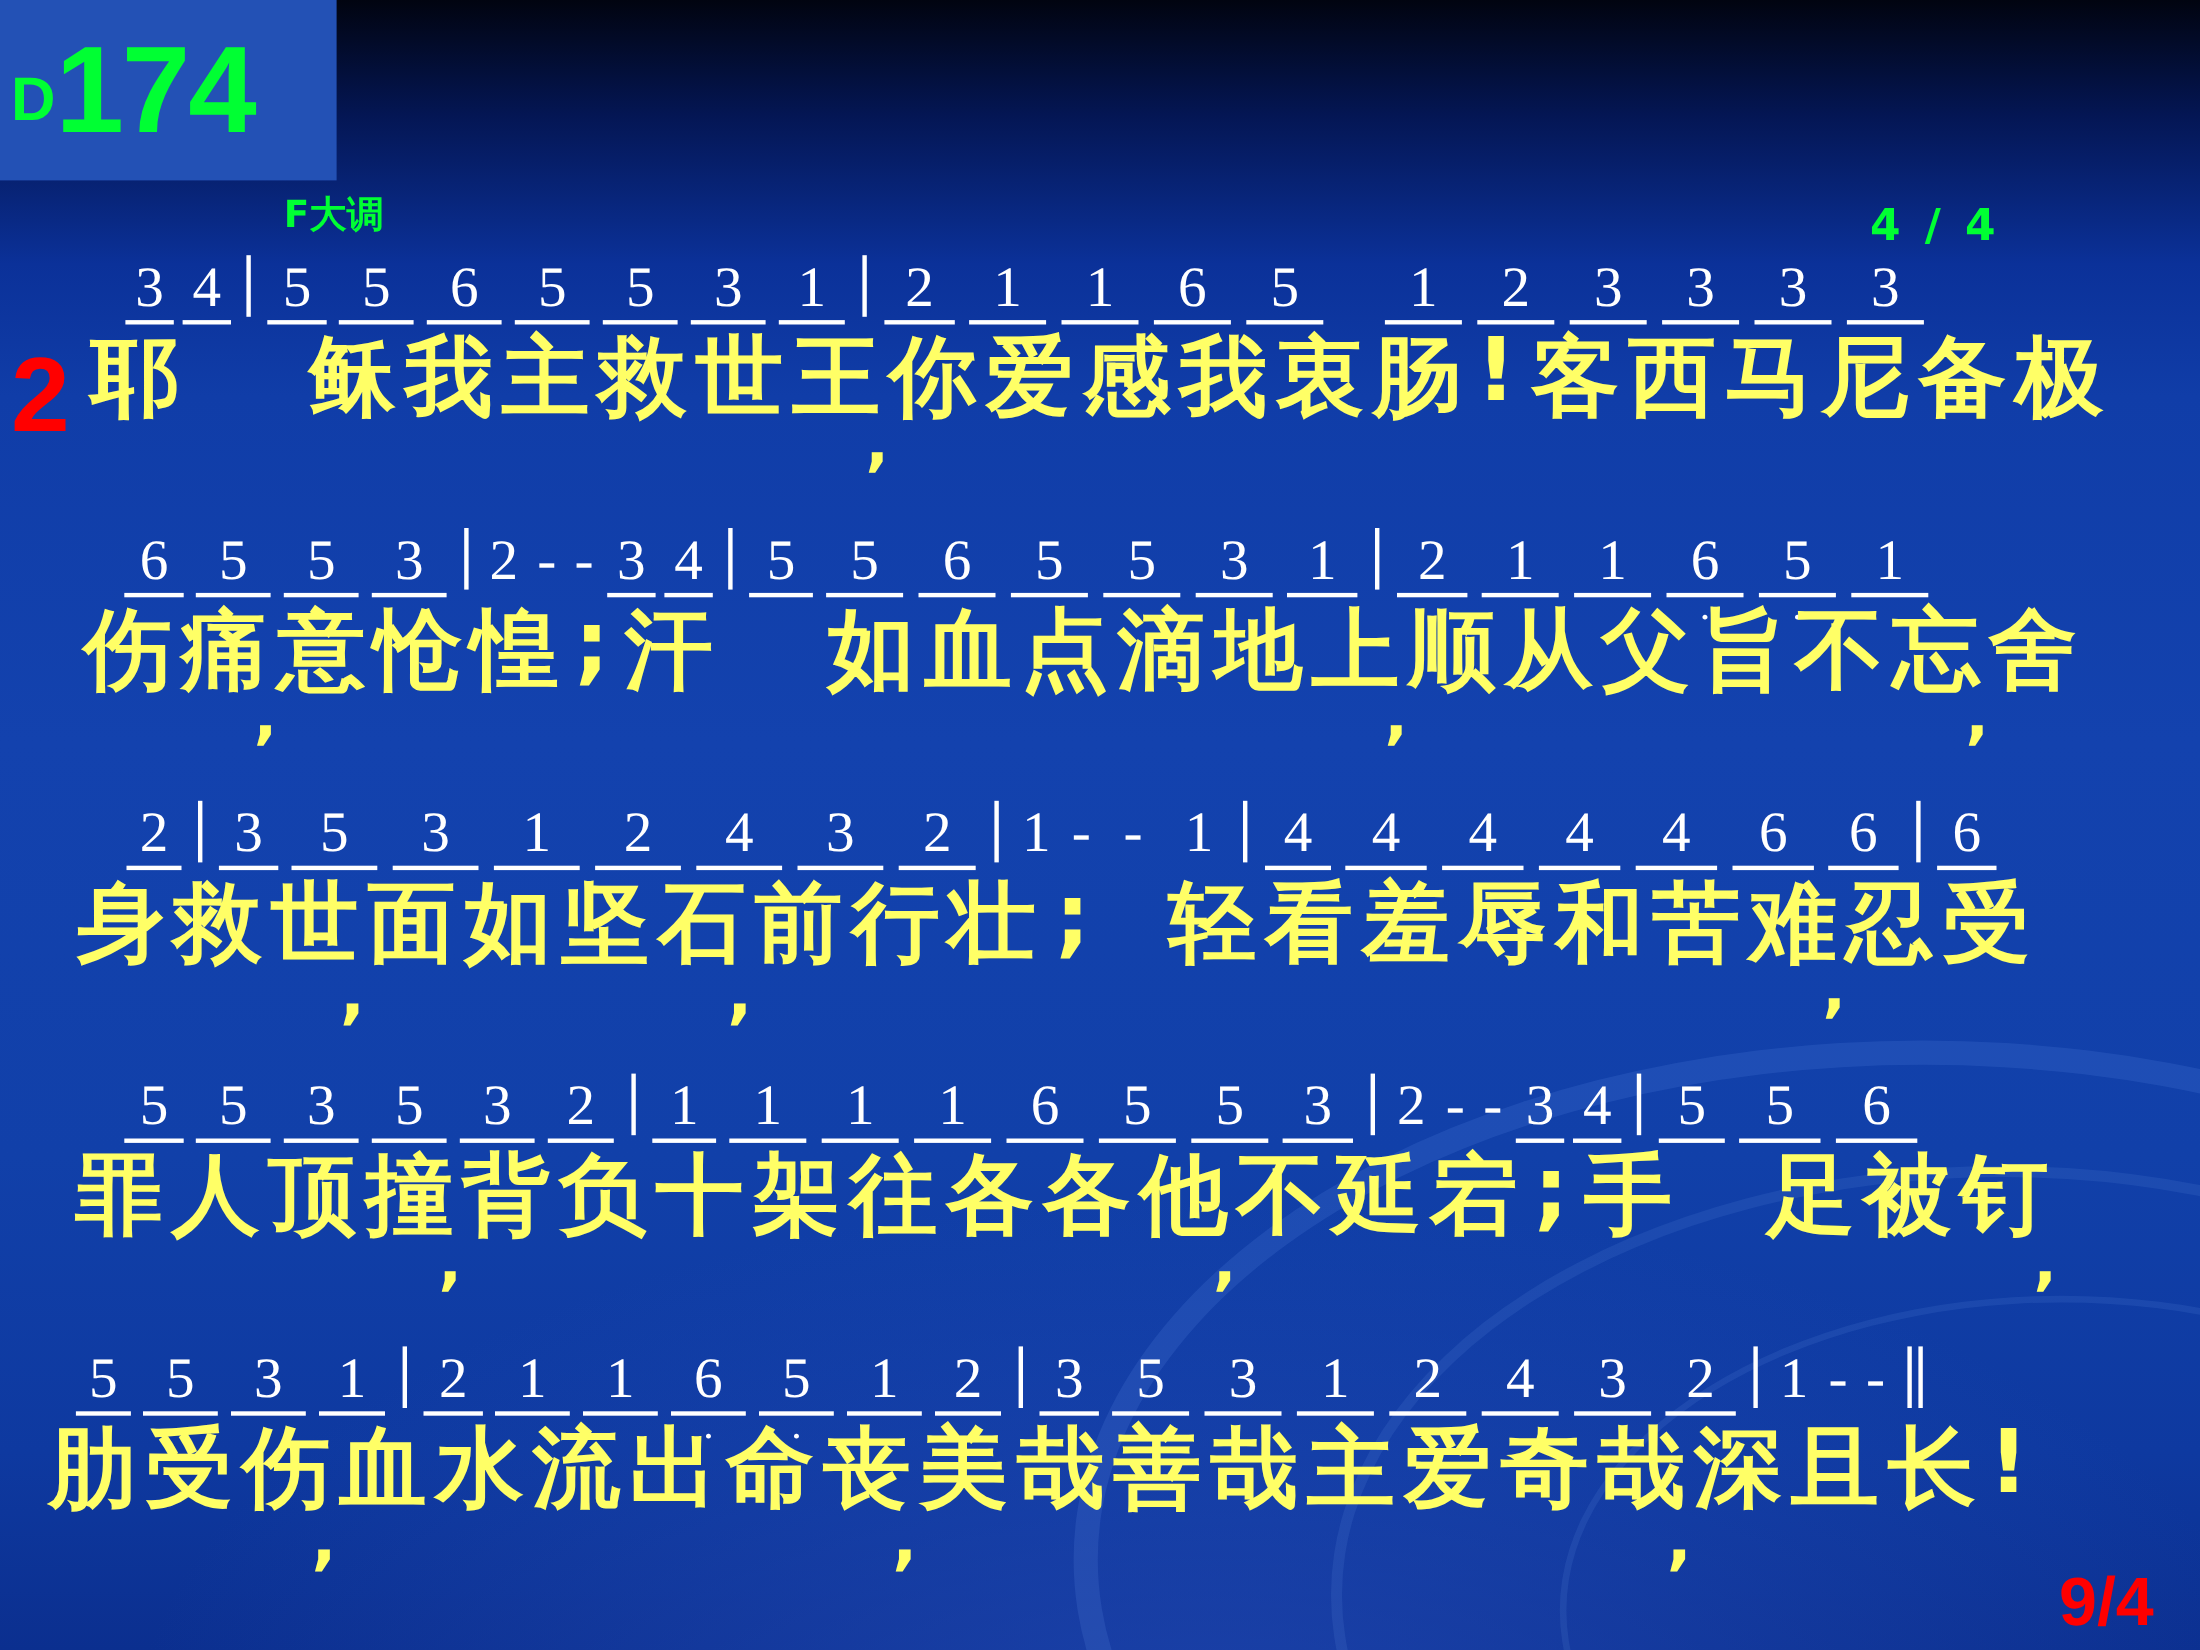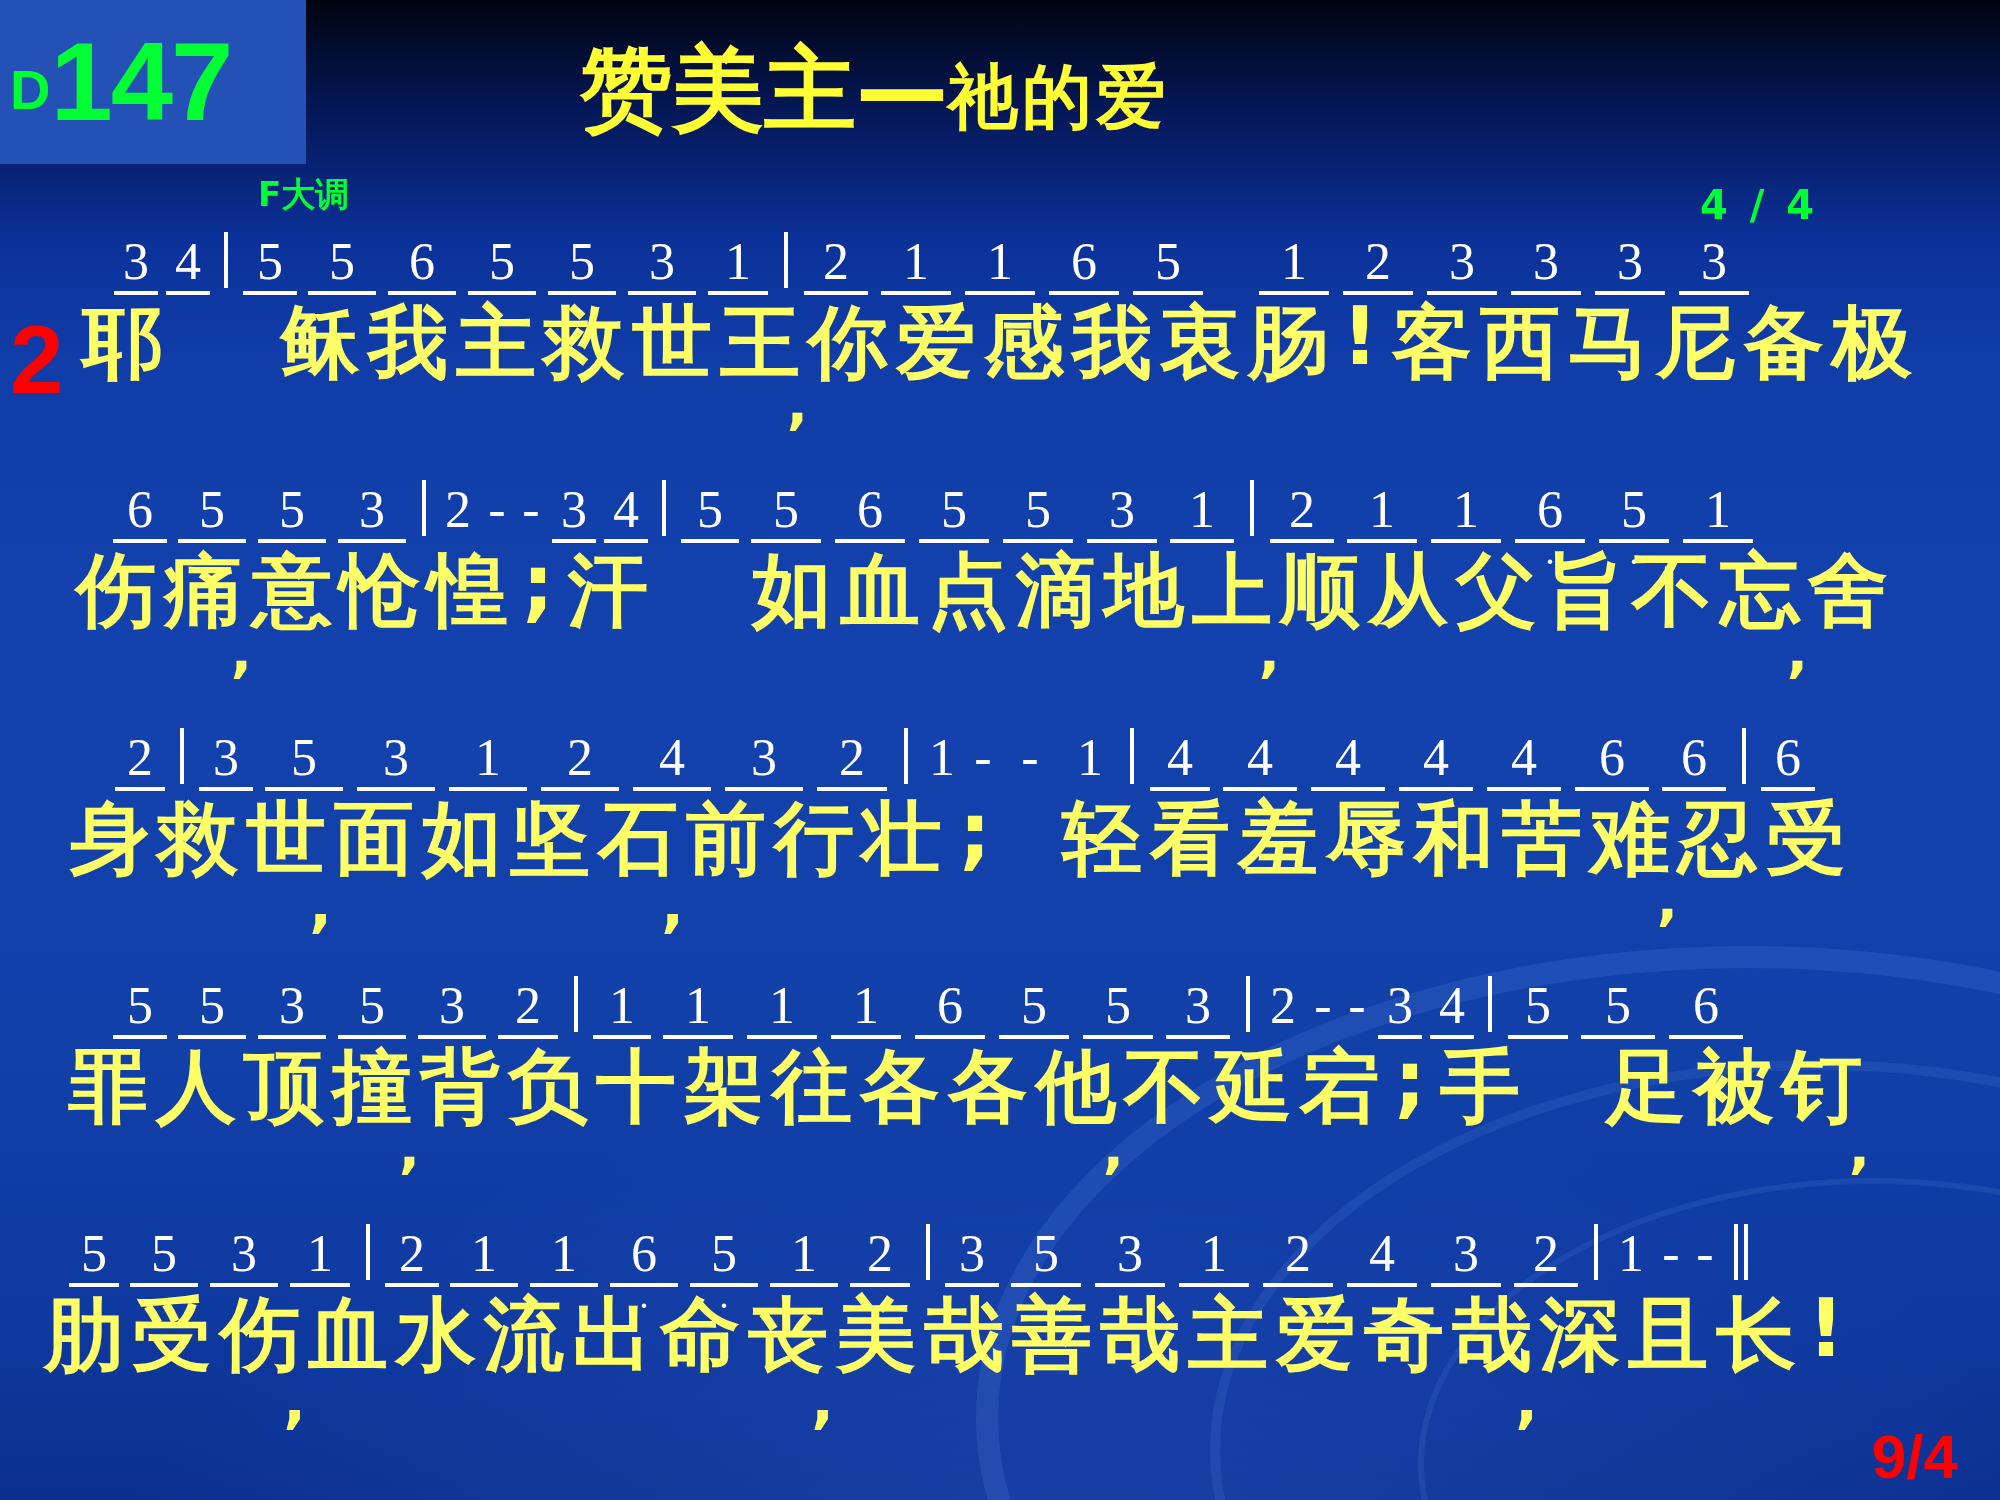--- a/index.html
+++ b/index.html
@@ -227,26 +227,23 @@
 <body>
 
 <div id="slide">
 
   <div class="swoosh sw1"></div>
   <div class="swoosh sw2"></div>
   <div class="swoosh sw3"></div>
 
   <div id="hymn-badge">
     <span class="letter">D</span>
-    <span class="num">147</span>
+    <span class="num">174</span>
   </div>
 
-  <div id="title">
-    <span>赞美主—</span><span class="sub">祂的爱</span>
-  </div>
 
   <div id="key-label">F大调</div>
   <div id="time-sig">4 / 4</div>
   <div id="verse-num">2</div>
   <div id="page-num">9/4</div>
 
   <div id="body">
 
     <div class="system">
       <div class="notes" style="padding-left:110px;">

